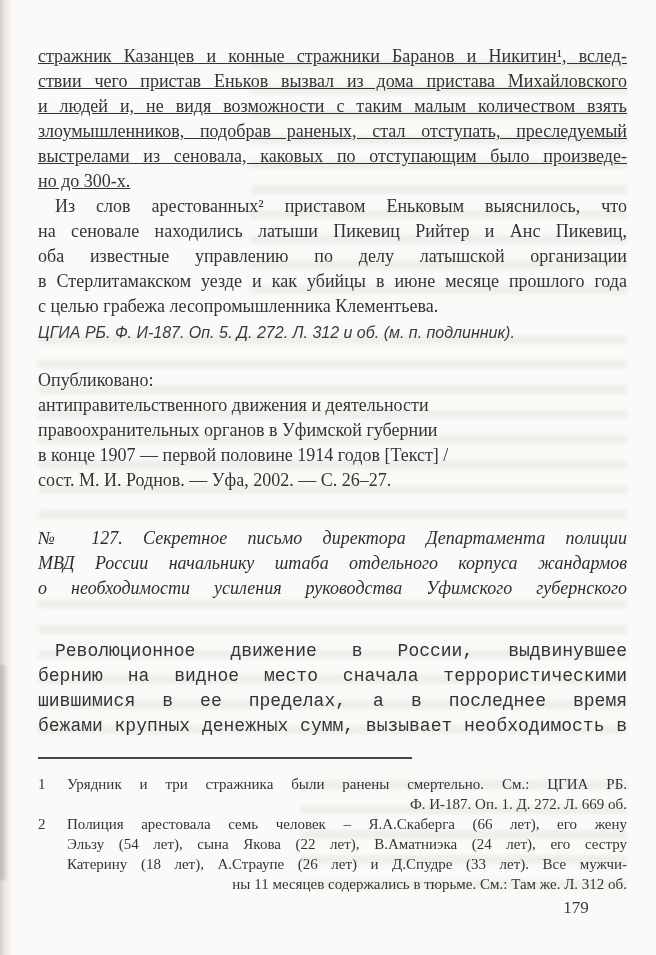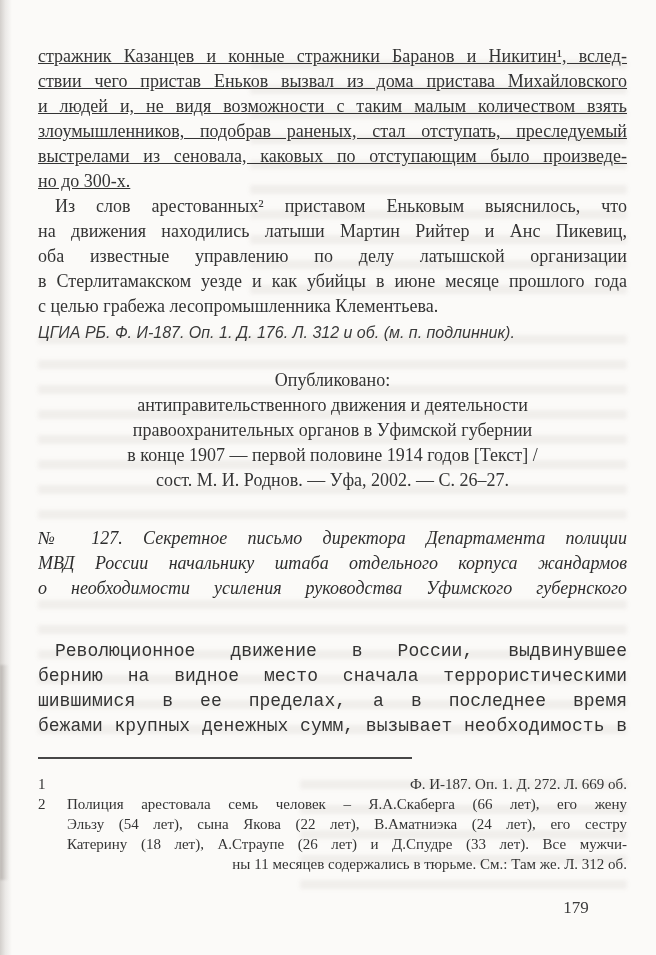--- a/index.html
+++ b/index.html
@@ -38,21 +38,21 @@
   .jl::after { content: ""; display: inline-block; width: 100%; height: 0; }
   .ll { height: 25px; overflow: hidden; text-align: left; }
   .ind { text-indent: 17px; }
   .archive-ref {
     font-family: "Liberation Sans", sans-serif;
     font-style: italic;
     font-size: 16px;
     line-height: 22px;
     color: #3a3a3a;
   }
-  .pub { font-size: 18px; line-height: 25px; text-align: center; }
+  .pub { font-size: 18px; line-height: 25px; text-align: left; }
   .heading { font-size: 18px; line-height: 25px; font-weight: normal; font-style: italic; color: #2e2e2e; }
   .heading .jl::after { content: ""; display: inline-block; width: 100%; height: 0; }
   .fn-rule { position: absolute; left: 38px; top: 757px; width: 374px; border-top: 2px solid #474747; }
   .footnotes { font-size: 15px; line-height: 20px; }
   .footnote { position: relative; padding-left: 29px; }
   .fn-marker { position: absolute; left: 0; top: 0; }
   .fl { height: 20px; overflow: hidden; text-align: justify; }
   .fl::after { content: ""; display: inline-block; width: 100%; height: 0; }
   .fl-last { height: 20px; overflow: hidden; text-align: right; }
   .page-number {
@@ -77,27 +77,27 @@
     <div class="jl">стражник Казанцев и конные стражники Баранов и Никитин¹, вслед-</div>
     <div class="jl">ствии чего пристав Еньков вызвал из дома пристава Михайловского</div>
     <div class="jl">и людей и, не видя возможности с таким малым количеством взять</div>
     <div class="jl">злоумышленников, подобрав раненых, стал отступать, преследуемый</div>
     <div class="jl">выстрелами из сеновала, каковых по отступающим было произведе-</div>
     <div class="ll">но до 300-х.</div>
   </div>
 
   <div class="block body-text" style="top:194px;">
     <div class="jl ind">Из слов арестованных² приставом Еньковым выяснилось, что</div>
-    <div class="jl">на движения находились латыши Мартин Рийтер и Анс Пикевиц,</div>
+    <div class="jl">на сеновале находились латыши Пикевиц Рийтер и Анс Пикевиц,</div>
     <div class="jl">оба известные управлению по делу латышской организации</div>
     <div class="jl">в Стерлитамакском уезде и как убийцы в июне месяце прошлого года</div>
     <div class="ll">с целью грабежа лесопромышленника Клементьева.</div>
   </div>
 
-  <div class="block archive-ref" style="top:322px;">ЦГИА РБ. Ф. И-187. Оп. 1. Д. 176. Л. 312 и об. (м. п. подлинник).</div>
+  <div class="block archive-ref" style="top:322px;">ЦГИА РБ. Ф. И-187. Оп. 5. Д. 272. Л. 312 и об. (м. п. подлинник).</div>
 
   <div class="block pub" style="top:368px;">
     <div>Опубликовано:</div>
     <div>антиправительственного движения и деятельности</div>
     <div>правоохранительных органов в Уфимской губернии</div>
     <div>в конце 1907 — первой половине 1914 годов [Текст] /</div>
     <div>сост. М. И. Роднов. — Уфа, 2002. — С. 26–27.</div>
   </div>
 
   <div class="block heading" style="top:526px;">
@@ -111,20 +111,21 @@
     <div class="jl">бернию на видное место сначала террористическими актами, совер-</div>
     <div class="jl">шившимися в ее пределах, а в последнее время вооруженными гра-</div>
     <div class="jl">бежами крупных денежных сумм, вызывает необходимость в пра-</div>
   </div>
 
   <div class="fn-rule"></div>
 
   <div class="block footnotes" style="top:774px;">
     <div class="footnote">
       <span class="fn-marker">1</span>
+      <div class="fl">Урядник и три стражника были ранены смертельно. См.: ЦГИА РБ.</div>
       <div class="fl-last">Ф. И-187. Оп. 1. Д. 272. Л. 669 об.</div>
     </div>
     <div class="footnote">
       <span class="fn-marker">2</span>
       <div class="fl">Полиция арестовала семь человек – Я.А.Скаберга (66 лет), его жену</div>
       <div class="fl">Эльзу (54 лет), сына Якова (22 лет), В.Аматниэка (24 лет), его сестру</div>
       <div class="fl">Катерину (18 лет), А.Страупе (26 лет) и Д.Спудре (33 лет). Все мужчи-</div>
       <div class="fl-last">ны 11 месяцев содержались в тюрьме. См.: Там же. Л. 312 об.</div>
     </div>
   </div>

